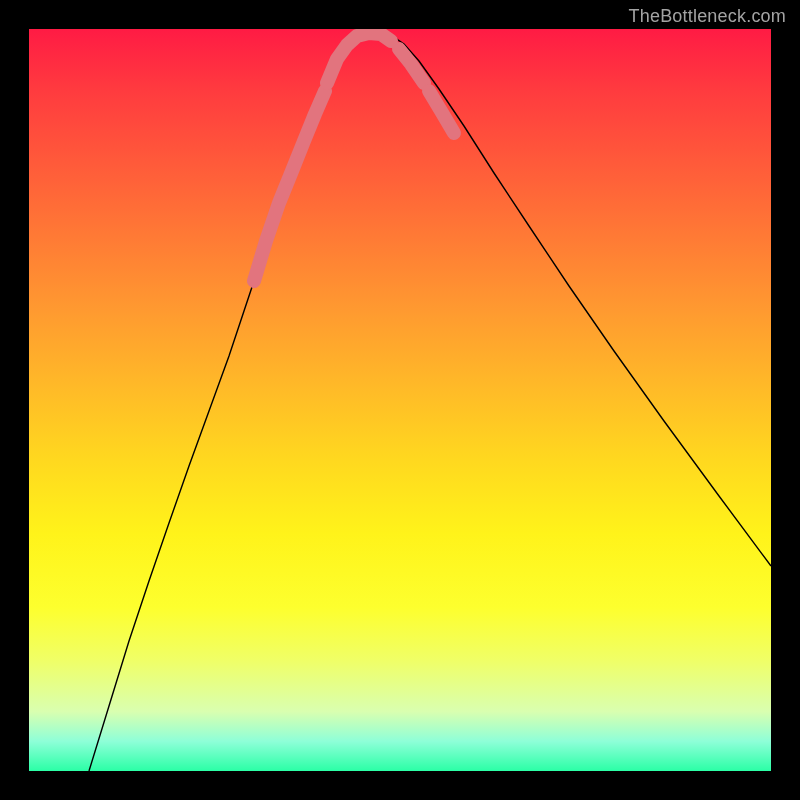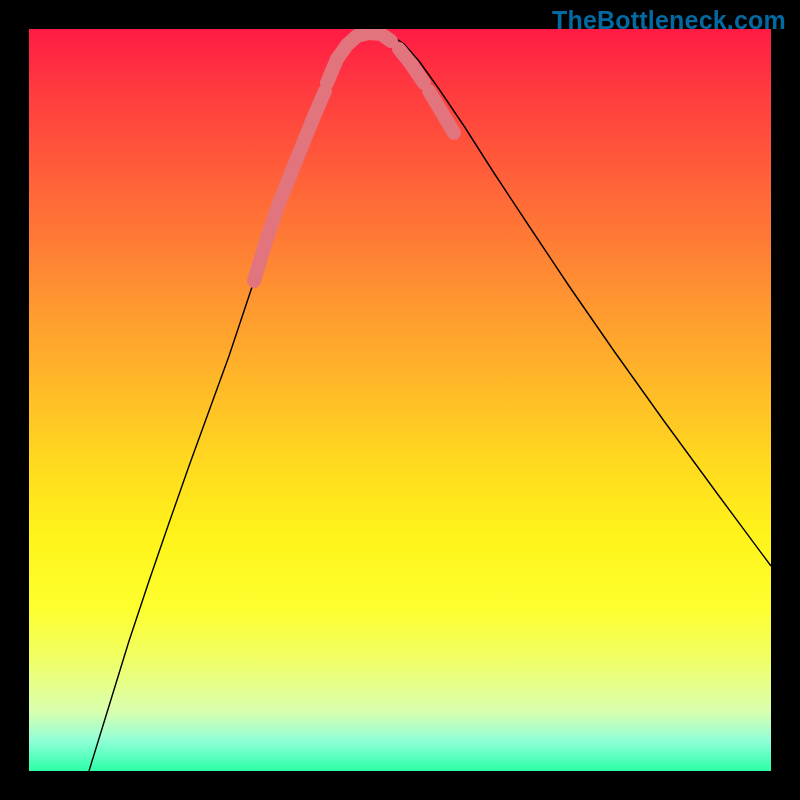--- a/index.html
+++ b/index.html
@@ -30,23 +30,23 @@
       #f0ff66 85%,
       #d9ffb0 92%,
       #8effd8 96%,
       #2bffa6 100%
     );
   }
   .watermark {
     position: absolute;
     top: 6px;
     right: 14px;
-    color: #0369a1;
-    font-size: 25px;
-    font-weight: 700;
+    color: #a3a3a3;
+    font-size: 18px;
+    font-weight: 400;
     letter-spacing: 0.2px;
     z-index: 10;
   }
   svg.plot {
     position: absolute;
     left: 0;
     top: 0;
     width: 742px;
     height: 742px;
   }

